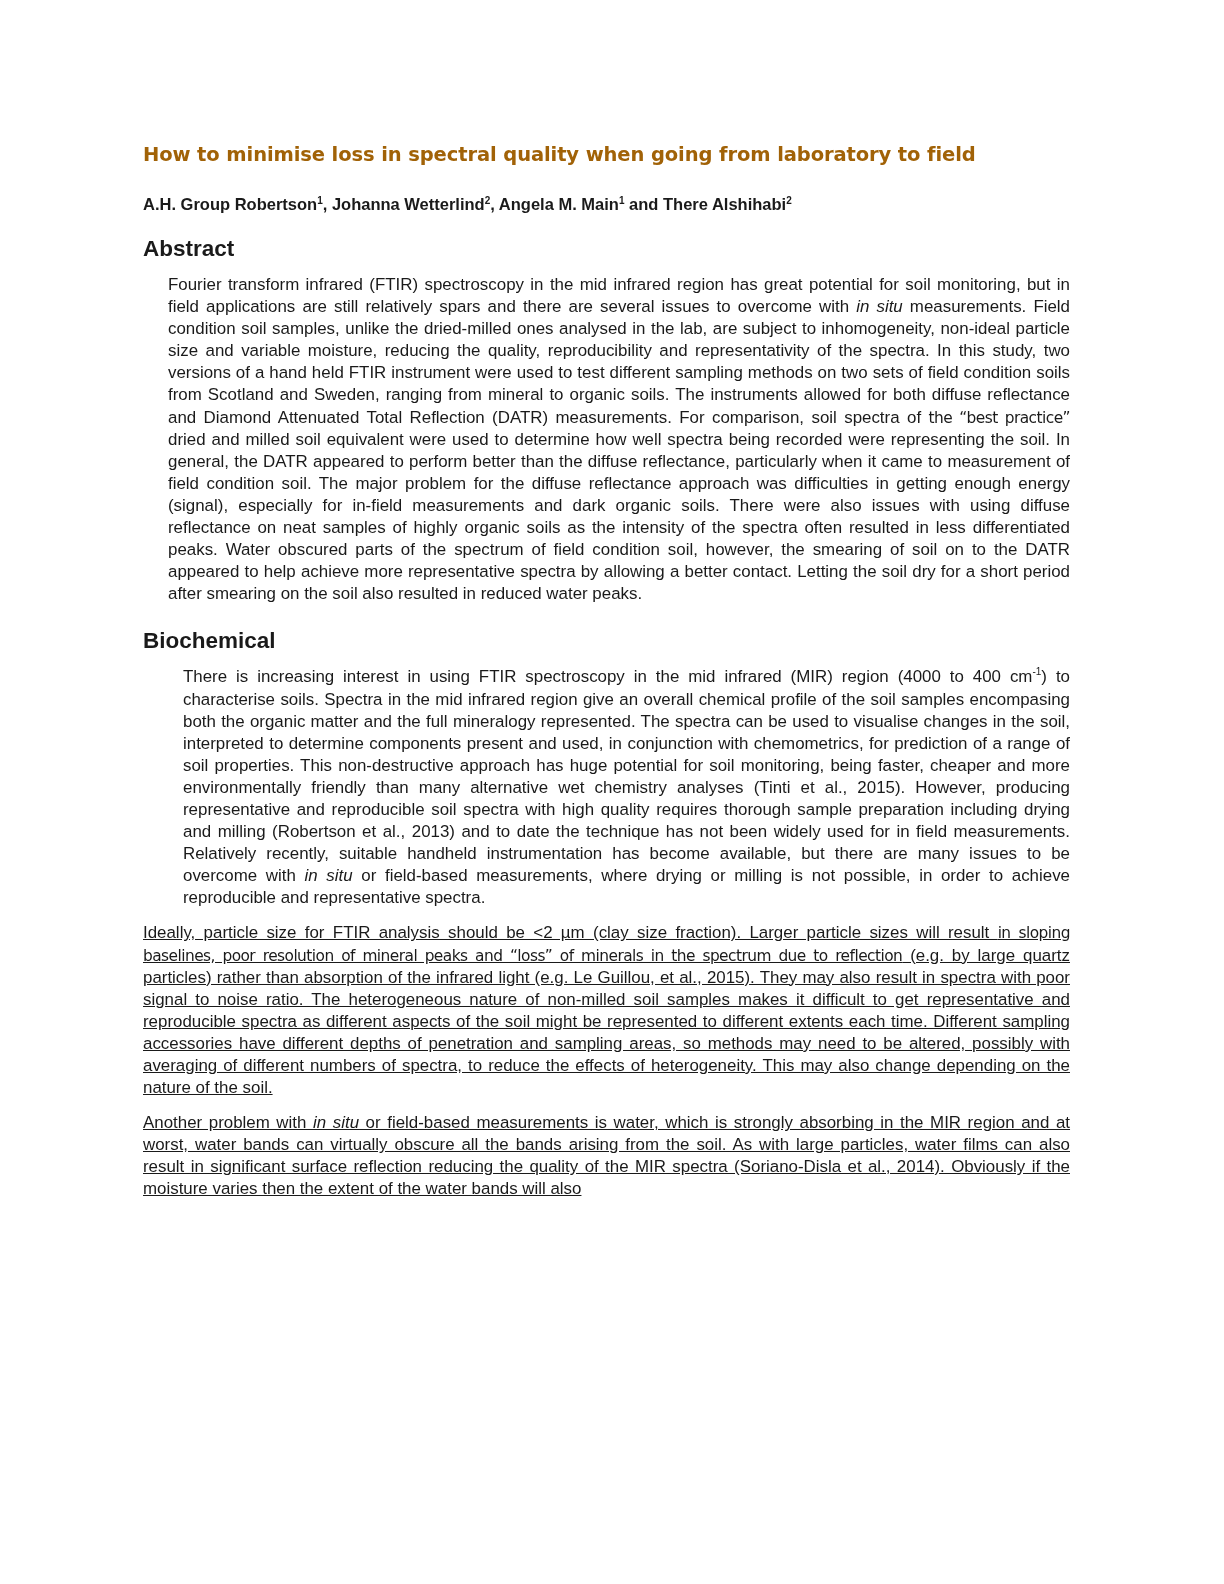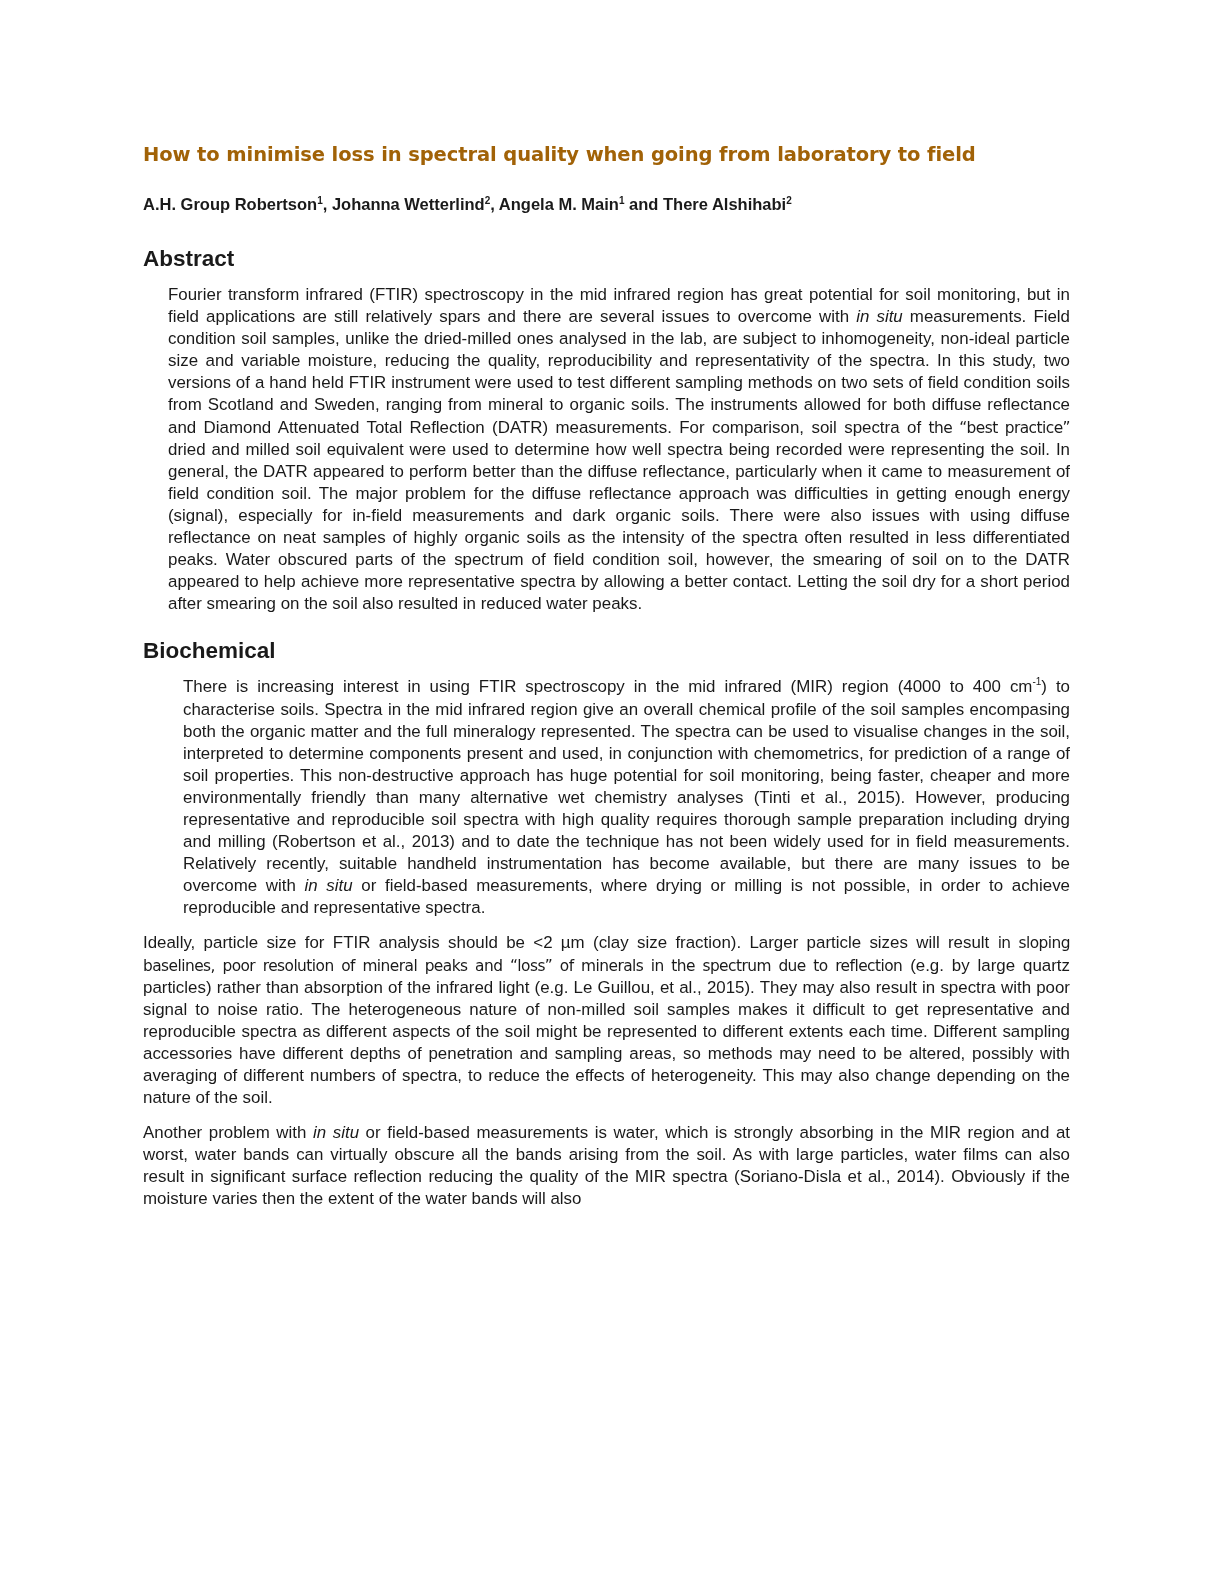--- a/index.html
+++ b/index.html
@@ -5,26 +5,26 @@
   html, body { margin: 0; padding: 0; background: #ffffff; }
   body { width: 1224px; height: 1584px; position: relative; overflow: hidden;
          font-family: "Liberation Sans", sans-serif; color: #1a1a1a; }
   .page { position: absolute; left: 143px; top: 142px; width: 927px; }
   .title { font-family: "DejaVu Sans", sans-serif; font-weight: bold; font-size: 19.5px;
            line-height: 26px; margin: 0; color: #a16207; letter-spacing: -0.1px; }
   .authors { font-weight: bold; font-size: 16.5px; margin-top: 26px; line-height: 20px; }
   .authors sup { font-size: 10px; vertical-align: super; line-height: 0; }
   .affils { margin-top: 21px; font-size: 17.2px; line-height: 24px; }
   .h2 { font-weight: bold; font-size: 22.5px; margin: 0; line-height: 26px; }
-  .h-abstract { margin-top: 32px; }
+  .h-abstract { margin-top: 22px; }
   .h-intro { margin-top: 23px; }
   .para { font-size: 16.9px; line-height: 22.1px; text-align: justify; margin: 0; }
   .abstract-body { margin-top: 12px; margin-left: 25px; }
   .intro-body { margin-top: 12px; margin-left: 40px; }
-  .gap { margin-top: 13px; }
+  .gap { margin-top: 13px; text-decoration: underline; }
   .para i { font-style: italic; }
   .para .sb { font-family: "DejaVu Sans", sans-serif; font-size: 15.4px; font-weight: normal; letter-spacing: -0.55px; }
   .para sup { font-size: 10px; vertical-align: super; line-height: 0; }
 </style>
 </head>
 <body>
 
 <div class="page">
   <h1 class="title">
     <span>How to minimise loss in spectral quality when going from laboratory to field</span><br>

